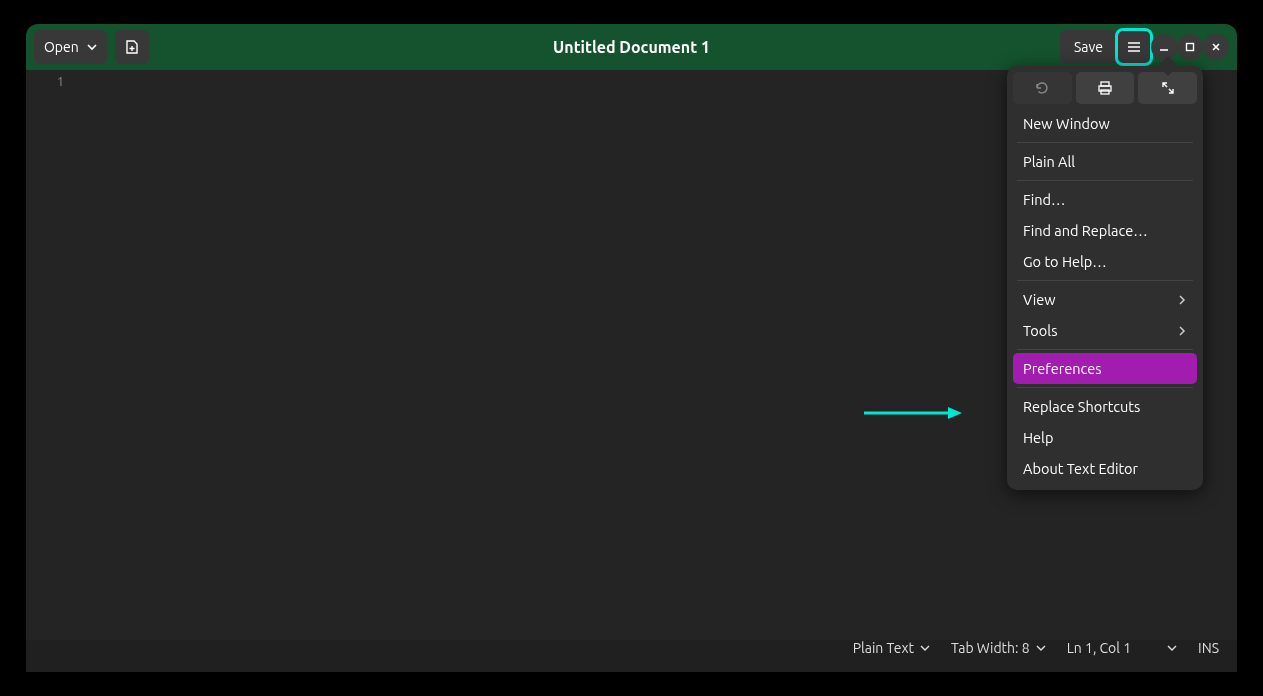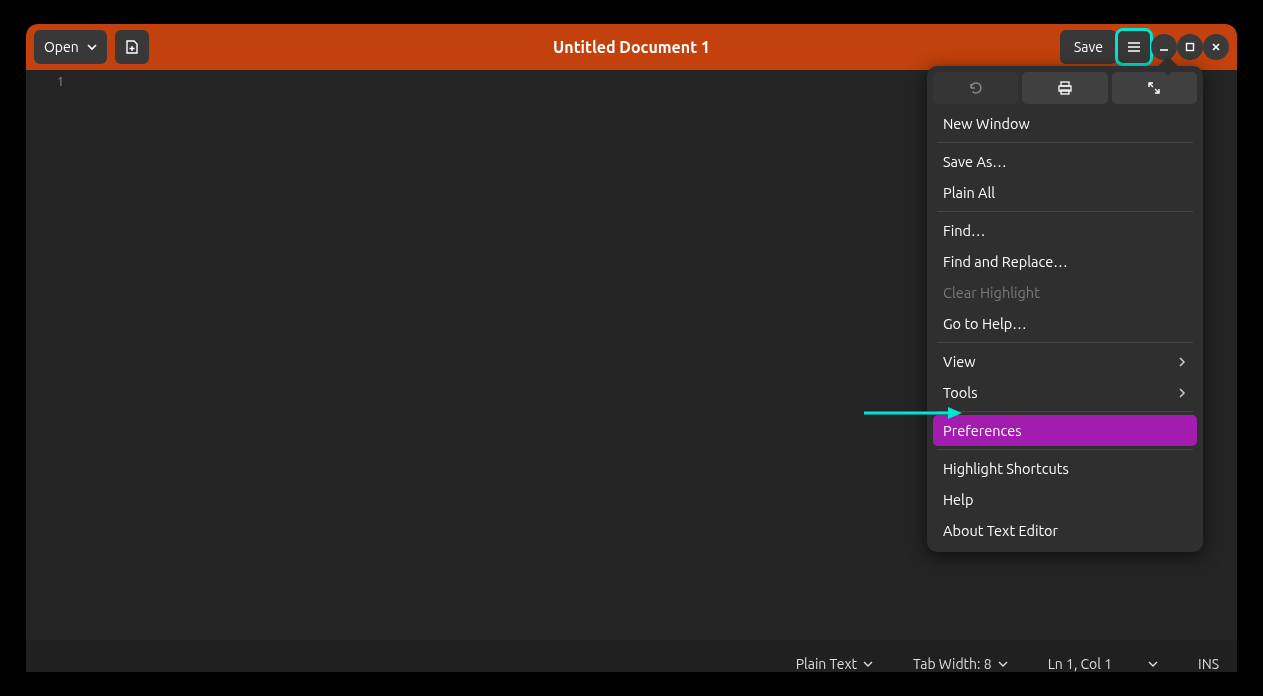--- a/index.html
+++ b/index.html
@@ -1,33 +1,33 @@
 <!DOCTYPE html>
 <html><head>
 <meta charset="utf-8">
 <style>
 * { margin:0; padding:0; box-sizing:border-box; font-family:"Ubuntu","Cantarell","Segoe UI",sans-serif; }
 body { background:#000; width:1263px; height:696px; overflow:hidden; position:relative; }
-.window { position:absolute; left:26px; top:24px; width:1211px; height:648px; background:#c2410c; border-radius:12px; display:flex; flex-direction:column; overflow:visible; }
+.window { position:absolute; left:26px; top:24px; width:1211px; height:648px; background:#14532d; border-radius:12px; display:flex; flex-direction:column; overflow:visible; }
 .headerbar { height:46px; display:flex; align-items:center; padding:0 8px; gap:8px; position:relative; }
 .title { position:absolute; left:0; right:0; text-align:center; color:#fff; font-weight:700; font-size:16px; pointer-events:none; }
 .btn { background:#383838; color:#fff; border:none; border-radius:6px; height:34px; display:flex; align-items:center; justify-content:center; font-size:14px; cursor:pointer; }
 .open-btn { padding:0 10px; gap:8px; }
 .newtab-btn { width:34px; }
 .save-btn { padding:0 14px; }
 .hamburger-btn { width:34px; outline:3px solid #00e5d4; outline-offset:-1px; }
 .win-btn { width:26px; height:26px; border-radius:50%; background:#3a3a3a; display:flex; align-items:center; justify-content:center; cursor:pointer; }
 .flex-spacer { flex:1; }
 .right-controls { display:flex; align-items:center; }
 .editor { flex:1; background:#242424; display:flex; position:relative; }
 .gutter { width:48px; text-align:right; padding:4px 10px 0 0; color:#8a8a8a; font-size:13px; font-family:monospace; }
 .textarea { flex:1; }
-.statusbar { height:32px; display:flex; align-items:flex-end; justify-content:flex-end; gap:40px; padding:0 18px; color:#ddd; font-size:14px; background:#202020; }
+.statusbar { height:32px; display:flex; align-items:flex-start; justify-content:flex-end; gap:21px; padding:0 18px; color:#ddd; font-size:14px; background:#202020; }
 .status-item { display:flex; align-items:center; gap:6px; cursor:pointer; }
-.menu { position:absolute; top:66px; right:60px; width:276px; background:#2f2f2f; border-radius:10px; padding:6px; box-shadow:0 4px 18px rgba(0,0,0,0.6); }
+.menu { position:absolute; top:66px; right:60px; width:196px; background:#2f2f2f; border-radius:10px; padding:6px; box-shadow:0 4px 18px rgba(0,0,0,0.6); }
 .menu::before { content:""; position:absolute; top:-7px; right:28px; width:14px; height:14px; background:#2f2f2f; transform:rotate(45deg); }
 .menu-iconrow { display:flex; gap:4px; margin-bottom:4px; }
 .icon-btn { flex:1; height:32px; background:#404040; border-radius:5px; display:flex; align-items:center; justify-content:center; cursor:pointer; }
 .icon-btn:first-child { background:#353535; }
 .menu-item { padding:7px 10px; color:#fff; font-size:14.5px; border-radius:5px; cursor:pointer; display:flex; align-items:center; justify-content:space-between; }
 .menu-item.disabled { color:#7a7a7a; cursor:default; }
 .menu-item.hovered { background:#a21caf; }
 .menu-sep { height:1px; background:#444; margin:3px 4px; }
 .arrow { position:absolute; top:405px; left:864px; width:98px; height:16px; pointer-events:none; }
 .chev { width:10px; height:10px; }
@@ -129,34 +129,28 @@
       <svg width="16" height="16" viewBox="0 0 16 16">
           <path d="M3 7V3h4M13 9v4H9M3 3l4 4M13 13L9 9" fill="none" stroke="#fff" stroke-width="1.4"></path>
         </svg>
     </div>
   </div>
   <div class="menu-item">
       <span>New Window</span>
     </div>
   <div class="menu-sep"></div>
   <div class="menu-item">
-      <span>Save As…</span>
-    </div>
-  <div class="menu-item">
       <span>Plain All</span>
     </div>
   <div class="menu-sep"></div>
   <div class="menu-item">
       <span>Find…</span>
     </div>
   <div class="menu-item">
       <span>Find and Replace…</span>
-    </div>
-  <div class="menu-item disabled">
-      <span>Clear Highlight</span>
     </div>
   <div class="menu-item">
       <span>Go to Help…</span>
     </div>
   <div class="menu-sep"></div>
   <div class="menu-item">
     <span>View</span>
     <svg width="10" height="10" viewBox="0 0 10 10">
         <path d="M3 1l4 4-4 4" stroke="#ccc" stroke-width="1.5" fill="none"></path>
       </svg>
@@ -166,21 +160,21 @@
     <svg width="10" height="10" viewBox="0 0 10 10">
         <path d="M3 1l4 4-4 4" stroke="#ccc" stroke-width="1.5" fill="none"></path>
       </svg>
   </div>
   <div class="menu-sep"></div>
   <div class="menu-item hovered">
       <span>Preferences</span>
     </div>
   <div class="menu-sep"></div>
   <div class="menu-item">
-      <span>Highlight Shortcuts</span>
+      <span>Replace Shortcuts</span>
     </div>
   <div class="menu-item">
       <span>Help</span>
     </div>
   <div class="menu-item">
       <span>About Text Editor</span>
     </div>
 </div>
 
 <svg class="arrow" viewBox="0 0 98 16">

